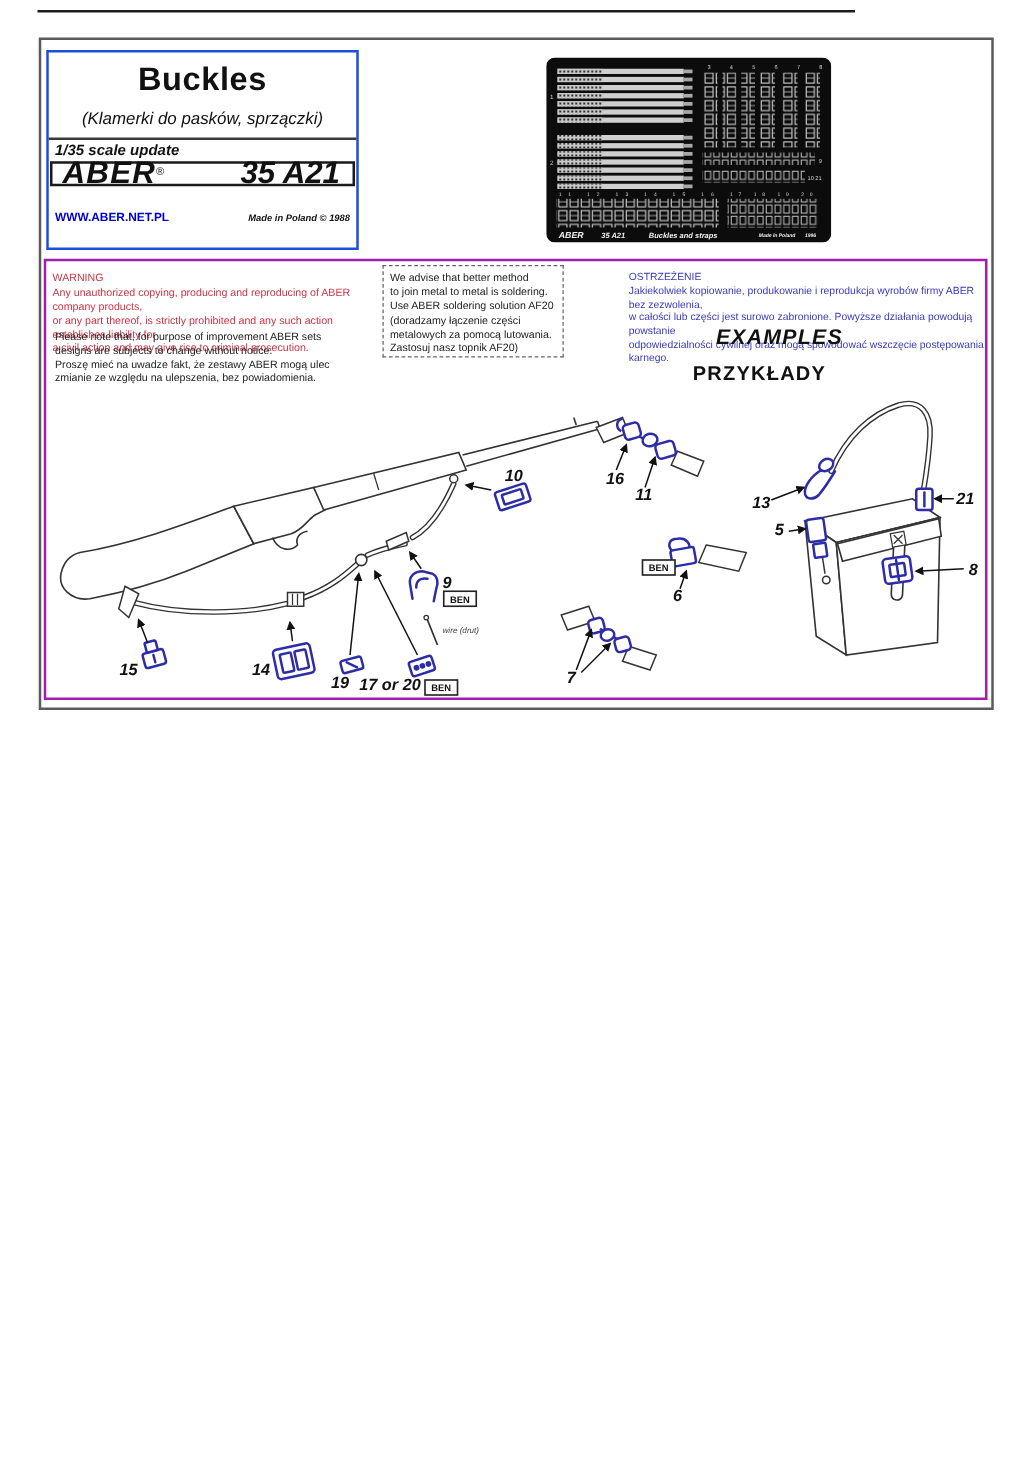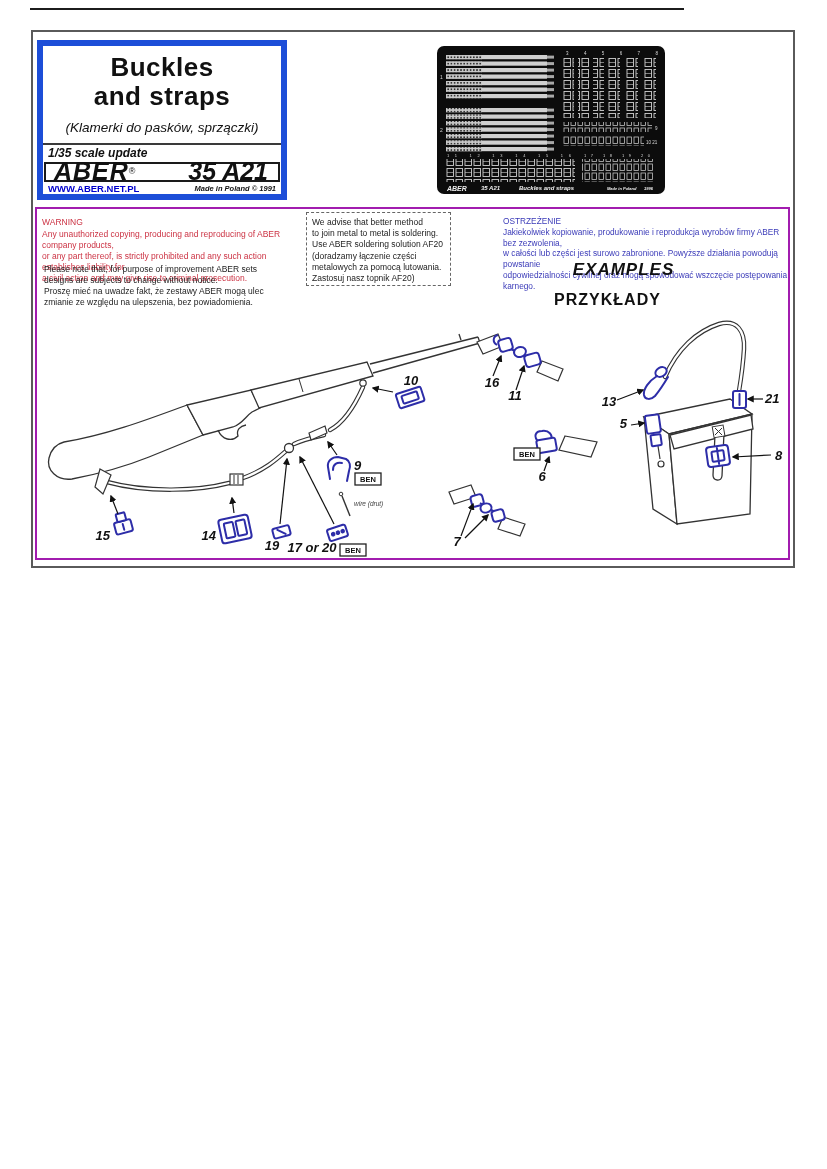--- a/index.html
+++ b/index.html
@@ -6,21 +6,21 @@
   html,body { background:#ffffff; }
   body {
     width:827px; height:1169px; position:relative;
     font-family:"Liberation Sans", sans-serif; color:#111;
     overflow:hidden;
   }
   .top-rule { position:absolute; left:30px; top:8px; width:654px; height:2px; background:#1c1c1c; }
   .outer-frame { position:absolute; left:31px; top:30px; width:764px; height:538px; border:2px solid #5a5a5a; background:#fff; }
 
   
-  .title-box { position:absolute; left:4px; top:8px; width:250px; height:160px; border:6px solid #1d4ed8; background:#fff; display:flex; flex-direction:column; }
+  .title-box { position:absolute; left:4px; top:8px; width:250px; height:160px; border:2px solid #1d4ed8; background:#fff; display:flex; flex-direction:column; }
   .title-main { text-align:center; padding-top:7px; }
   .title-line { font-size:26px; font-weight:bold; line-height:1.12; letter-spacing:0.5px; }
   .subtitle { font-style:italic; font-size:13.5px; margin-top:9px; }
   .scale-row { border-top:2px solid #3a3a3a; margin-top:8px; padding:1px 5px 2px; font-weight:bold; font-style:italic; font-size:12px; }
   .aber-box { border:2px solid #1a1a1a; margin:0 1px; display:flex; justify-content:space-between; align-items:center; padding:0 10px 2px 8px; height:20px; }
   .brand { font-size:25px; font-weight:bold; font-style:italic; letter-spacing:1px; }
   .reg { font-size:9px; vertical-align:super; font-style:normal; }
   .code { font-size:25px; font-weight:bold; font-style:italic; }
   .web-row { display:flex; justify-content:space-between; align-items:center; padding:1px 5px 0 5px; flex:1; }
   .url { color:#0000cc; font-weight:bold; font-size:9.5px; }
@@ -52,31 +52,30 @@
 <body>
 
 <div>
   <div class="top-rule"></div>
 
   <div class="outer-frame">
 
     <div class="title-box">
       <div class="title-main">
         <div class="title-line">Buckles</div>
-        <div class="title-line">and straps</div>
         <div class="subtitle">(Klamerki do pasków, sprzączki)</div>
       </div>
       <div class="scale-row">1/35 scale update</div>
       <div class="aber-box">
         <span><span class="brand">ABER</span><span class="reg">®</span></span>
         <span class="code">35 A21</span>
       </div>
       <div class="web-row">
         <span class="url">WWW.ABER.NET.PL</span>
-        <span class="madein">Made in Poland © 1991</span>
+        <span class="madein">Made in Poland © 1988</span>
       </div>
     </div>
 
     <div class="fret">
       <svg width="228" height="148" viewBox="0 0 228 148">
         <defs>
           <pattern id="pd" width="3.2" height="3.2" patternUnits="userSpaceOnUse">
             <rect width="3.2" height="3.2" fill="#c9c9c9"></rect>
             <circle cx="1.6" cy="1.6" r="0.9" fill="#1a1a1a"></circle>
           </pattern>

